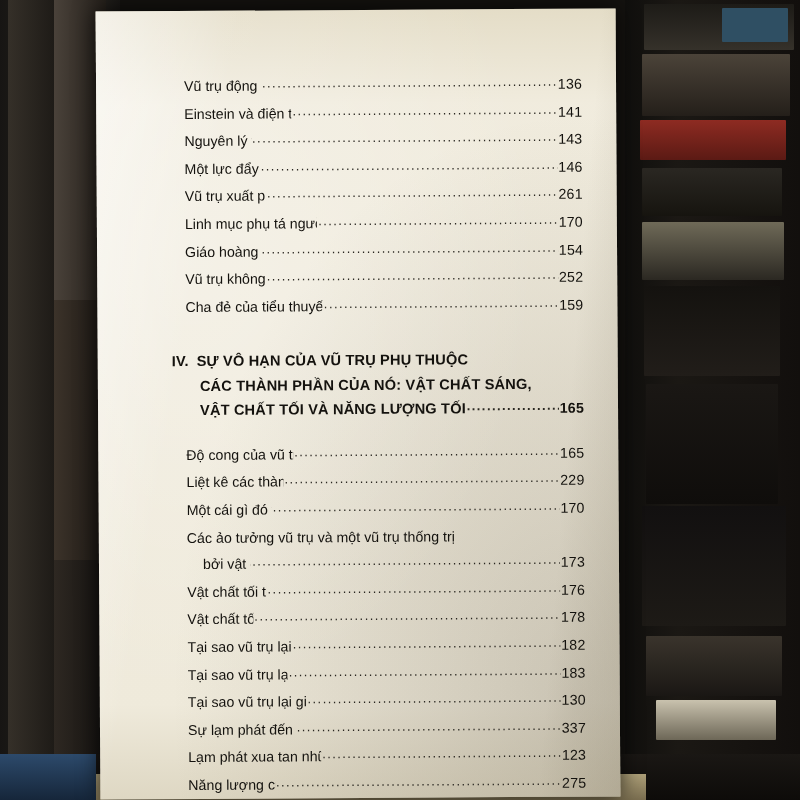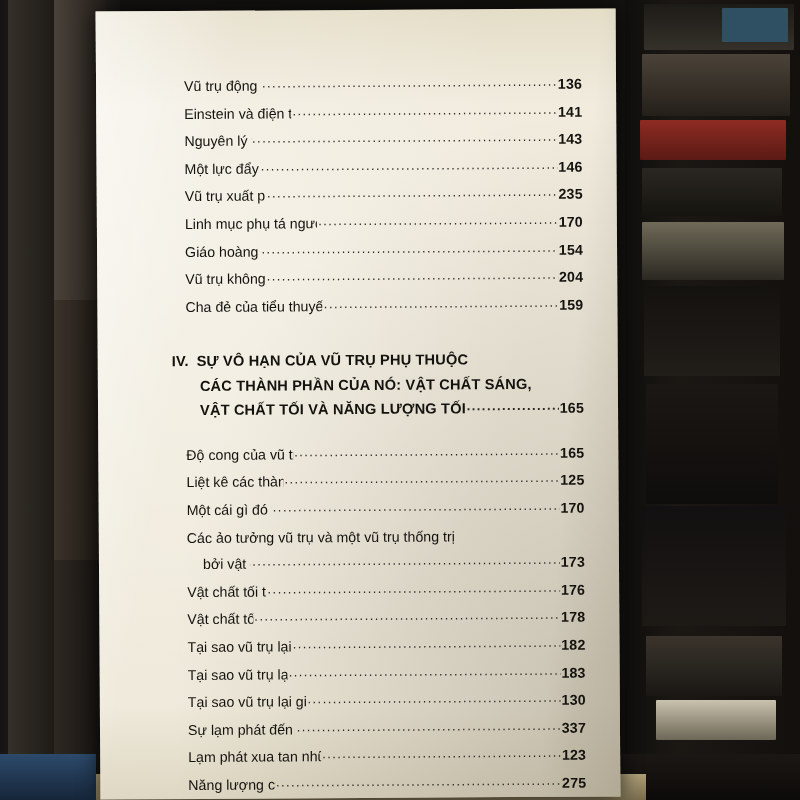--- a/index.html
+++ b/index.html
@@ -124,21 +124,20 @@
   }
   .dots::before {
     content: "......................................................................................................................";
     display: block;
     white-space: nowrap;
   }
   .page-num {
     flex: 0 0 auto;
     font-size: 14.2px;
     letter-spacing: .2px;
-    font-weight: bold;
   }
   .toc-line.cont {
     padding-left: 16px;
   }
 
   
   .section-block {
     margin-top: 28px;
     margin-bottom: 18px;
     margin-left: -14px;
@@ -211,36 +210,36 @@
           <span class="page-num">143</span>
         </div>
         <div class="toc-line">
           <span class="toc-title">Một lực đẩy trong vũ trụ</span>
           <span class="dots"></span>
           <span class="page-num">146</span>
         </div>
         <div class="toc-line">
           <span class="toc-title">Vũ trụ xuất phát từ hư vô?</span>
           <span class="dots"></span>
-          <span class="page-num">235</span>
+          <span class="page-num">261</span>
         </div>
         <div class="toc-line">
           <span class="toc-title">Linh mục phụ tá người Bỉ và nguyên tử nguyên thủy</span>
           <span class="dots"></span>
           <span class="page-num">170</span>
         </div>
         <div class="toc-line">
           <span class="toc-title">Giáo hoàng và big bang</span>
           <span class="dots"></span>
           <span class="page-num">154</span>
         </div>
         <div class="toc-line">
           <span class="toc-title">Vũ trụ không có trung tâm</span>
           <span class="dots"></span>
-          <span class="page-num">204</span>
+          <span class="page-num">252</span>
         </div>
         <div class="toc-line">
           <span class="toc-title">Cha đẻ của tiểu thuyết trinh thám và nghịch lý đêm đen</span>
           <span class="dots"></span>
           <span class="page-num">159</span>
         </div>
       </div>
 
       <div class="section-block">
         <div class="section-line">
@@ -259,21 +258,21 @@
 
       <div>
         <div class="toc-line">
           <span class="toc-title">Độ cong của vũ trụ và số phận của nó</span>
           <span class="dots"></span>
           <span class="page-num">165</span>
         </div>
         <div class="toc-line">
           <span class="toc-title">Liệt kê các thành phần của vũ trụ</span>
           <span class="dots"></span>
-          <span class="page-num">125</span>
+          <span class="page-num">229</span>
         </div>
         <div class="toc-line">
           <span class="toc-title">Một cái gì đó tối trong vũ trụ</span>
           <span class="dots"></span>
           <span class="page-num">170</span>
         </div>
 
         <div class="toc-line nodots">
           <span class="toc-title">Các ảo tưởng vũ trụ và một vũ trụ thống trị</span>
         </div>

